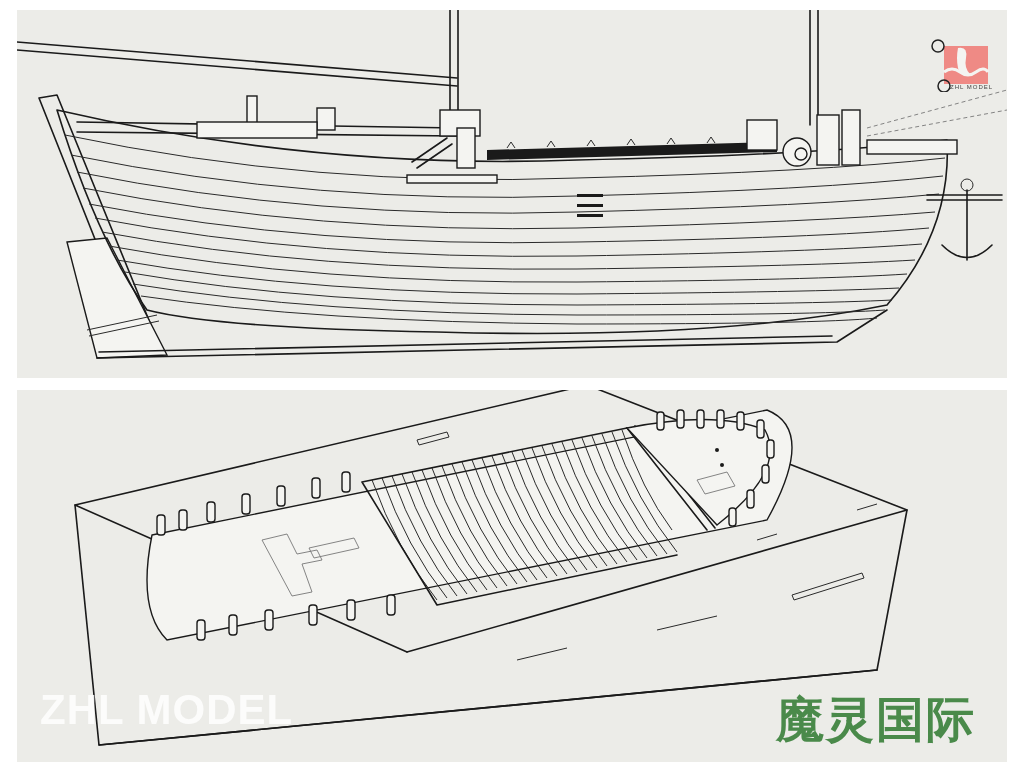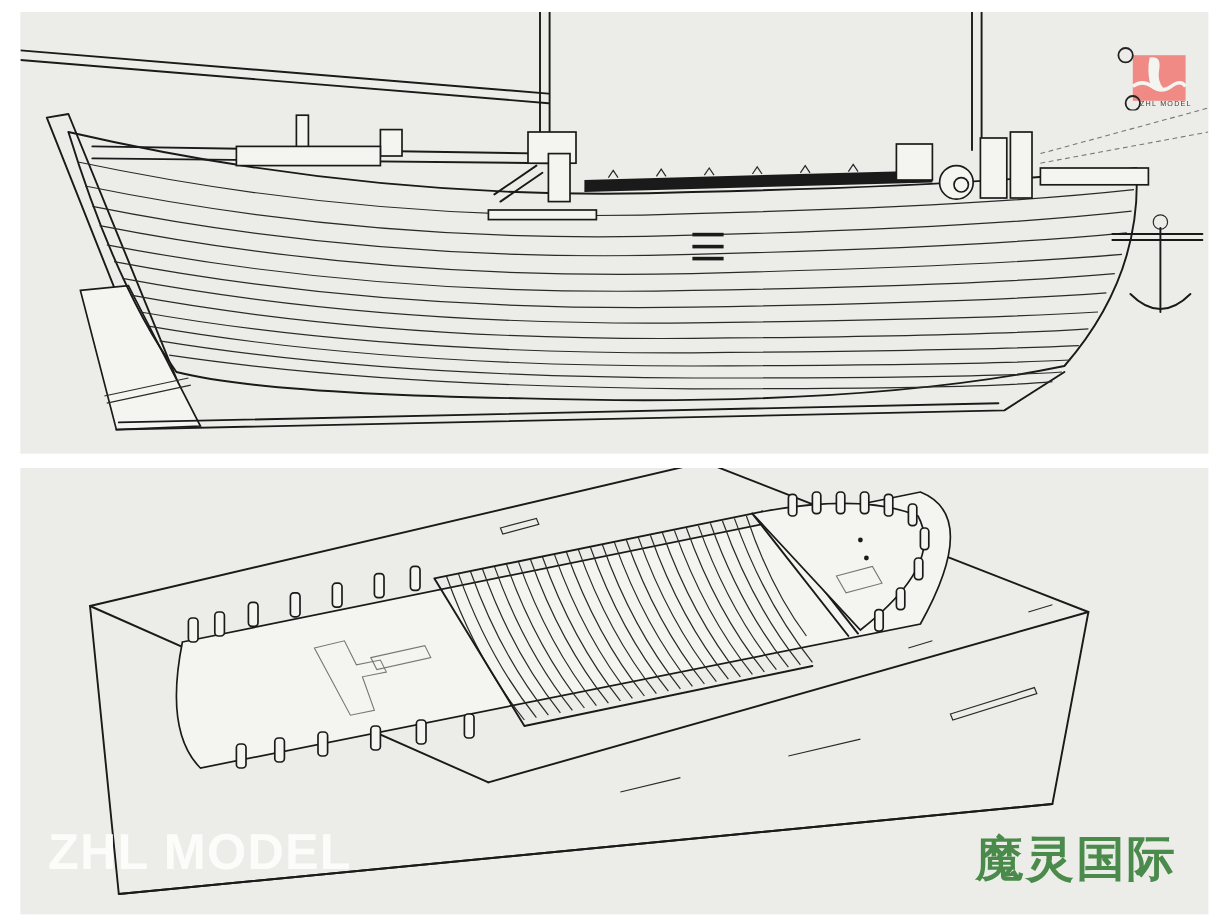--- a/index.html
+++ b/index.html
@@ -9,21 +9,21 @@
   #bottom-panel{left:17px;top:390px;width:990px;height:372px;}
   svg{position:absolute;left:0;top:0;}
   .ln{fill:none;stroke:#1a1a1a;stroke-width:1.6;stroke-linecap:round;stroke-linejoin:round;}
   .thin{fill:none;stroke:#2a2a2a;stroke-width:1;}
   .faint{fill:none;stroke:#777;stroke-width:0.9;}
   .fillw{fill:#f4f4f1;stroke:#1a1a1a;stroke-width:1.4;}
   .dark{fill:#1a1a1a;stroke:none;}
   #logo{position:absolute;left:930px;top:38px;width:60px;height:54px;}
   #logo-text{position:absolute;left:950px;top:84px;font-size:6px;color:#444;letter-spacing:1px;white-space:nowrap;}
   #wm-en{position:absolute;left:40px;top:686px;font-size:42px;font-weight:bold;color:#ffffff;opacity:0.85;letter-spacing:1px;white-space:nowrap;}
-  #wm-cn{position:absolute;left:813px;top:688px;font-size:40px;font-weight:bold;color:#4a8a4a;letter-spacing:2px;white-space:nowrap;font-family:Liberation Mono, monospace;}
+  #wm-cn{position:absolute;left:776px;top:688px;font-size:48px;font-weight:bold;color:#4a8a4a;letter-spacing:2px;white-space:nowrap;font-family:Liberation Mono, monospace;}
 </style>
 </head>
 <body>
 
 <div class="panel" id="top-panel">
   <svg width="990" height="368" viewBox="0 0 990 368">
 
     <path class="ln" d="M0 32 L440 68 M0 40 L440 76"></path>
 
     <path class="ln" d="M433 0 L433 120 M441 0 L441 120"></path>

